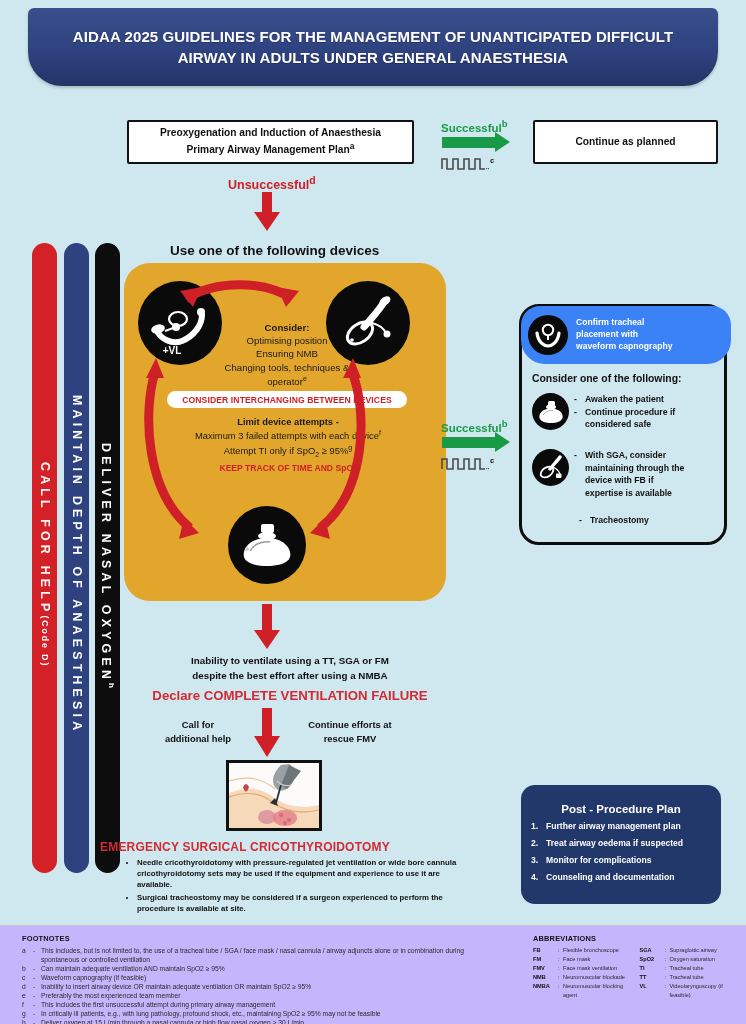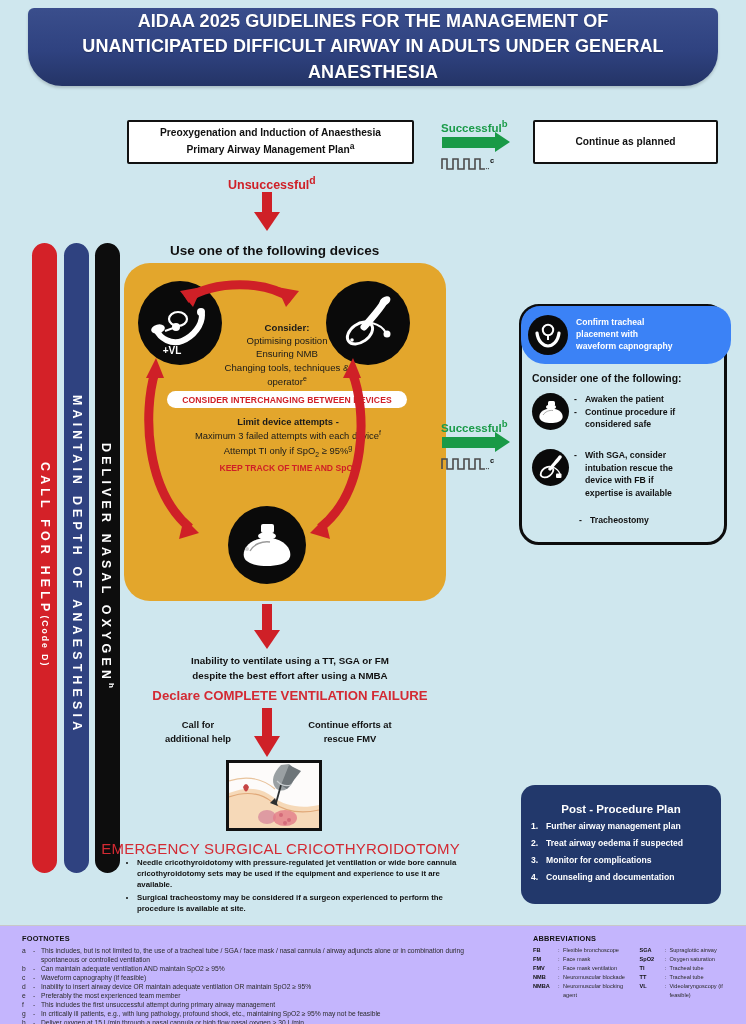--- a/index.html
+++ b/index.html
@@ -20,21 +20,21 @@
     position: absolute;
     left: 28px; top: 8px;
     width: 690px; height: 78px;
     background: linear-gradient(180deg,#3a4e8c 0%, #2f4280 55%, #243466 100%);
     border-radius: 6px 6px 34px 34px;
     display: flex; align-items: center; justify-content: center;
     box-shadow: 0 2px 3px rgba(0,0,0,.18);
   }
   .header-title {
     color: #fff; text-align: center;
-    font-weight: 700; font-size: 18px; line-height: 1.42;
+    font-weight: 700; font-size: 15px; line-height: 1.42;
     letter-spacing: .1px;
     width: 620px;
     text-shadow: 0 1px 1px rgba(0,0,0,.25);
   }
 
   
   .wbox {
     position: absolute;
     background: #fff;
     border: 2.5px solid #111;
@@ -188,21 +188,21 @@
   }
 
   
   #crico-photo {
     position: absolute; left: 226px; top: 760px; width: 96px; height: 71px;
     border: 3px solid #111; background: #f7f0ea; overflow: hidden;
   }
 
   #emerg-title {
     position: absolute; left: 100px; top: 840px; width: 360px;
-    text-align: right; font-weight: 400; font-size: 15px; color: #d32a33;
+    text-align: left; font-weight: 700; font-size: 12px; color: #d32a33;
     letter-spacing: .2px;
   }
   #emerg-bullets {
     position: absolute; left: 128px; top: 857px; width: 340px;
     font-size: 7.8px; font-weight: 700; color: #111; line-height: 1.42;
   }
   #emerg-bullets li { margin-bottom: 2px; margin-left: 9px; }
 
   
   #post-plan {
@@ -421,21 +421,21 @@
           <rect x="19" y="18.5" width="5.5" height="4.5" rx="1" fill="#fff"></rect>
         </svg>
       </div>
       <div class="opt-texts">
         <div class="opt-line">
             <span class="dash">-</span>
             <span>With SGA, consider</span>
           </div>
         <div class="opt-line">
             <span class="dash"></span>
-            <span>intubation rescue the</span>
+            <span>maintaining through the</span>
           </div>
         <div class="opt-line">
             <span class="dash"></span>
             <span>device with FB if</span>
           </div>
         <div class="opt-line">
             <span class="dash"></span>
             <span>expertise is available</span>
           </div>
       </div>

